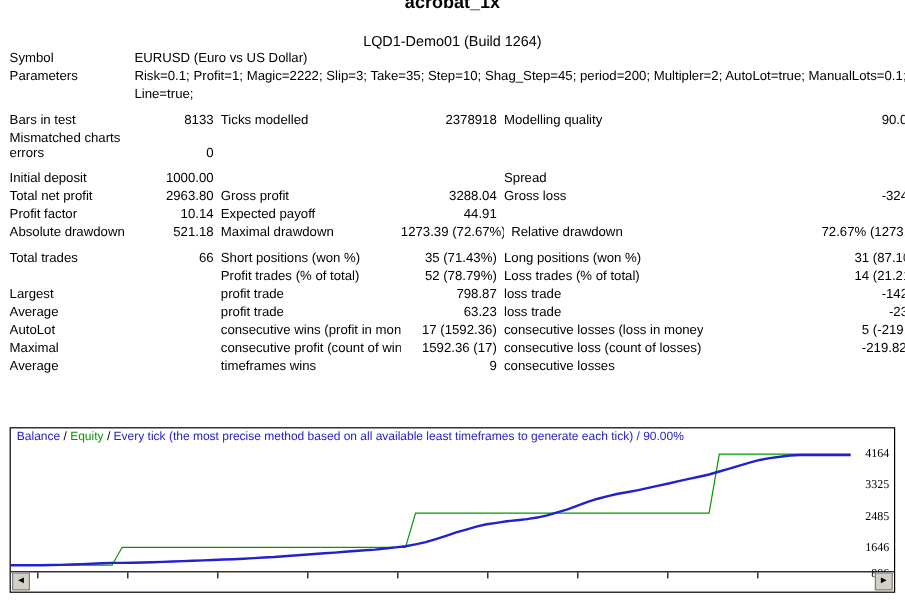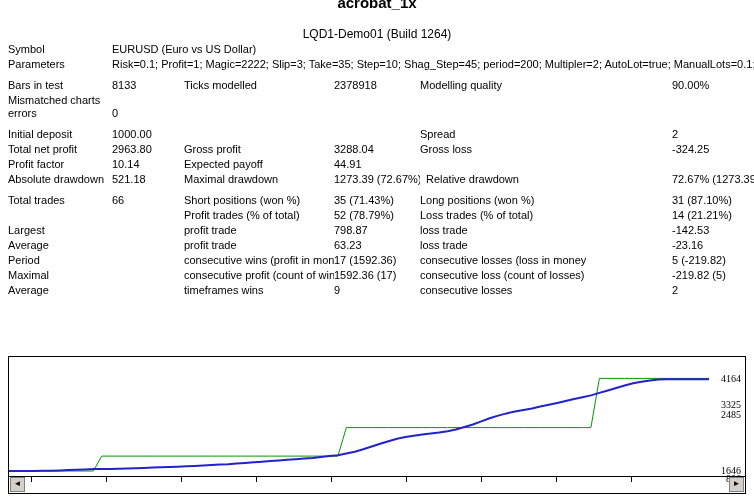--- a/index.html
+++ b/index.html
@@ -41,21 +41,21 @@
   }
   table.rep td {
     font-size: 11px;
     padding: 1px 0 1px 0;
     vertical-align: top;
     line-height: 13px;
     white-space: nowrap;
     overflow: hidden;
   }
   .lbl { color: #000; }
-  .num { padding-right: 6px !important; }
+  .num { text-align: right; padding-right: 6px !important; }
   .val { text-align: left; margin-left: 45px; }
   .wrapval { white-space: normal !important; }
 
   
   .c1 { width: 104px; }
   .c2 { width: 66px; }
   .c3 { width: 150px; margin-left: 15px; }
   .c4 { width: 80px; }
   .c5 { width: 166px; }
   .c6 { width: 80px; }
@@ -147,20 +147,24 @@
   <table class="rep">
     <tbody>
         <tr>
       <td class="c1 lbl">Symbol</td>
       <td colspan="6" class="val">EURUSD (Euro vs US Dollar)</td>
     </tr>
     <tr>
       <td class="c1 lbl">Parameters</td>
       <td colspan="6" class="val">Risk=0.1; Profit=1; Magic=2222; Slip=3; Take=35; Step=10; Shag_Step=45; period=200; Multipler=2; AutoLot=true; ManualLots=0.1;</td>
     </tr>
+    <tr>
+      <td class="c1 lbl"></td>
+      <td colspan="6" class="val">Line=true;</td>
+    </tr>
   </tbody>
     </table>
 
   <div style="height:6px"></div>
 
   <table class="rep">
     <tbody>
         <tr>
       <td class="c1 lbl">Bars in test</td>
       <td class="c2 num">8133</td>
@@ -259,21 +263,21 @@
     <tr>
       <td class="c1 lbl">Average</td>
       <td class="c2 num"></td>
       <td class="c3 lbl">profit trade</td>
       <td class="c4 num">63.23</td>
       <td class="c5 lbl">loss trade</td>
       <td class="c6 num"></td>
       <td class="c7 num">-23.16</td>
     </tr>
     <tr>
-      <td class="c1 lbl">Period</td>
+      <td class="c1 lbl">AutoLot</td>
       <td class="c2 num"></td>
       <td class="c3 lbl">consecutive wins (profit in money)</td>
       <td class="c4 num">17 (1592.36)</td>
       <td class="c5 lbl">consecutive losses (loss in money)</td>
       <td class="c6 num"></td>
       <td class="c7 num">5 (-219.82)</td>
     </tr>
     <tr>
       <td class="c1 lbl">Maximal</td>
       <td class="c2 num"></td>
@@ -289,31 +293,38 @@
       <td class="c3 lbl">timeframes wins</td>
       <td class="c4 num">9</td>
       <td class="c5 lbl">consecutive losses</td>
       <td class="c6 num"></td>
       <td class="c7 num">2</td>
     </tr>
   </tbody>
     </table>
 
   <div class="chart-area">
+    <div class="chart-legend">
+      <span class="lg-balance">Balance</span>
+      <span class="lg-sep">/</span>
+      <span class="lg-equity">Equity</span>
+      <span class="lg-sep">/</span>
+      <span class="lg-text">Every tick (the most precise method based on all available least timeframes to generate each tick) / 90.00%</span>
+    </div>
 
     <svg class="plot" viewBox="0 0 700 104" preserveAspectRatio="none">
       <polyline id="equity-line" fill="none" stroke="#009900" stroke-width="1" points="0.0,98.0 8.4,98.0 16.9,98.0 25.3,98.0 33.7,98.0 42.2,98.0 50.6,98.0 59.0,98.0 67.5,98.0 75.9,98.0 84.3,98.0 92.8,83.1 101.2,83.1 109.6,83.1 118.1,83.1 126.5,83.1 134.9,83.1 143.4,83.1 151.8,83.1 160.2,83.1 168.7,83.1 177.1,83.1 185.5,83.1 194.0,83.1 202.4,83.1 210.8,83.1 219.3,83.1 227.7,83.1 236.1,83.1 244.6,83.1 253.0,83.1 261.4,83.1 269.9,83.1 278.3,83.1 286.7,83.1 295.2,83.1 303.6,83.1 312.0,83.1 320.5,83.1 328.9,83.1 337.3,54.6 345.8,54.6 354.2,54.6 362.7,54.6 371.1,54.6 379.5,54.6 388.0,54.6 396.4,54.6 404.8,54.6 413.3,54.6 421.7,54.6 430.1,54.6 438.6,54.6 447.0,54.6 455.4,54.6 463.9,54.6 472.3,54.6 480.7,54.6 489.2,54.6 497.6,54.6 506.0,54.6 514.5,54.6 522.9,54.6 531.3,54.6 539.8,54.6 548.2,54.6 556.6,54.6 565.1,54.6 573.5,54.6 581.9,54.6 590.4,5.4 598.8,5.4 607.2,5.4 615.7,5.4 624.1,5.4 632.5,5.4 641.0,5.4 649.4,5.4 657.8,5.4 666.3,5.4 674.7,5.4 683.1,5.4 691.6,5.4 700.0,5.4"></polyline>
       <polyline id="balance-line" fill="none" stroke="#2222cc" stroke-width="2" points="0.0,98.0 8.4,98.0 16.9,98.0 25.3,98.0 33.7,97.8 42.2,97.7 50.6,97.4 59.0,97.1 67.5,96.8 75.9,96.4 84.3,96.1 92.8,96.1 101.2,96.0 109.6,95.8 118.1,95.5 126.5,95.2 134.9,94.9 143.4,94.6 151.8,94.3 160.2,94.0 168.7,93.7 177.1,93.3 185.5,93.0 194.0,92.6 202.4,92.1 210.8,91.6 219.3,91.2 227.7,90.6 236.1,89.9 244.6,89.3 253.0,88.7 261.4,88.1 269.9,87.5 278.3,86.8 286.7,86.2 295.2,85.6 303.6,85.0 312.0,84.1 320.5,83.1 328.9,82.2 337.3,80.6 345.8,78.8 354.2,76.3 362.7,73.5 371.1,70.7 379.5,68.3 388.0,65.8 396.4,63.9 404.8,62.7 413.3,61.4 421.7,60.5 430.1,59.6 438.6,58.3 447.0,56.5 455.4,54.0 463.9,51.5 472.3,48.4 480.7,45.3 489.2,42.6 497.6,40.4 506.0,38.5 514.5,37.0 522.9,35.4 531.3,33.6 539.8,31.7 548.2,29.9 556.6,28.0 565.1,26.1 573.5,24.3 581.9,22.4 590.4,19.9 598.8,17.5 607.2,15.0 615.7,12.5 624.1,10.3 632.5,8.8 641.0,7.6 649.4,6.6 657.8,6.2 666.3,6.2 674.7,6.2 683.1,6.2 691.6,6.2 700.0,6.2"></polyline>
     </svg>
 
     <div class="yaxis">
       <div style="top:0px">4164</div>
       <div style="top:26px">3325</div>
-      <div style="top:36px">2485</div>
-      <div style="top:92px">1646</div>
+      <div style="top:52px">2485</div>
+      <div style="top:78px">1646</div>
       <div style="top:100px">806</div>
     </div>
 
     <div class="xaxis">
       <div class="xtick" style="left:22px"></div>
       <div class="xtick" style="left:97px"></div>
       <div class="xtick" style="left:172px"></div>
       <div class="xtick" style="left:247px"></div>
       <div class="xtick" style="left:322px"></div>
       <div class="xtick" style="left:397px"></div>

